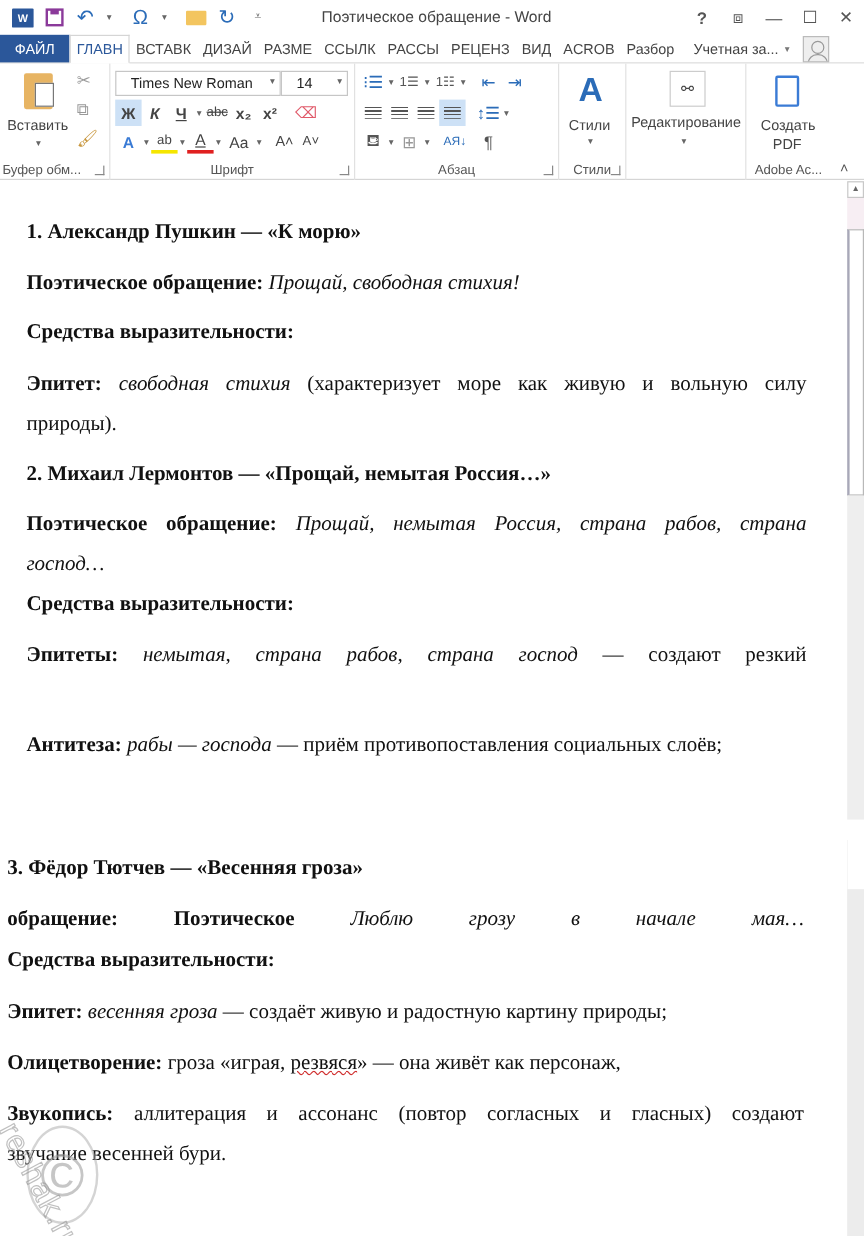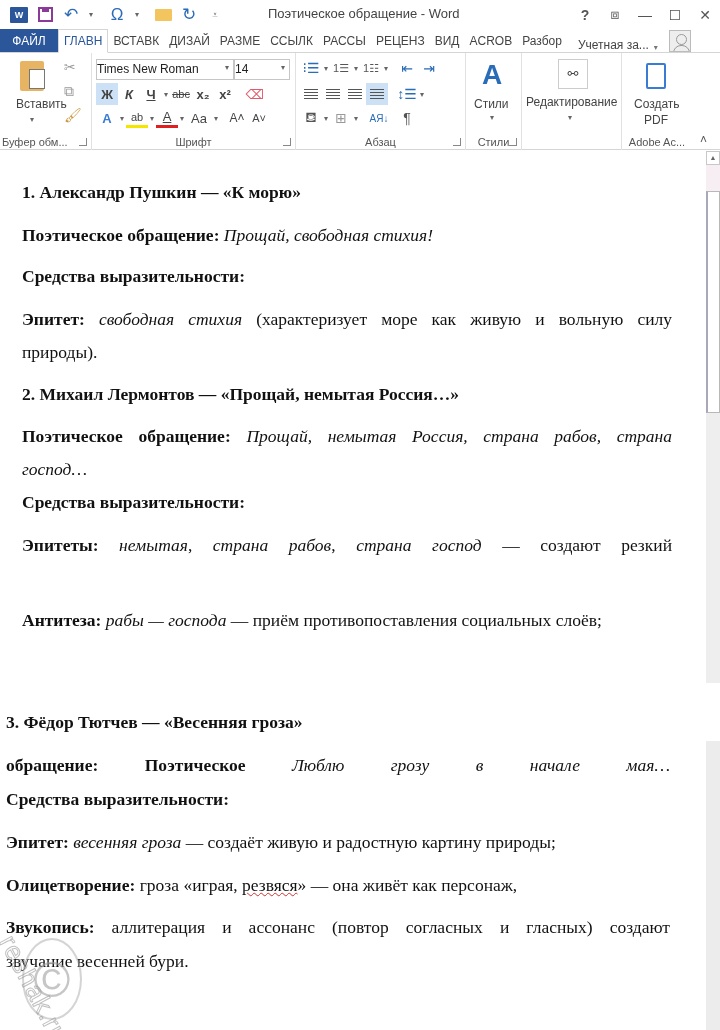--- a/index.html
+++ b/index.html
@@ -21,39 +21,39 @@
   .qat-custom { font-size: 10px; color: #666; }
   .title-text { position: absolute; left: 268px; top: 6px; font-size: 13px; color: #444; }
   .win-controls { position: absolute; right: 0; top: 0; height: 29px; display: flex; align-items: center; }
   .win-btn { width: 30px; text-align: center; font-size: 14px; color: #555; }
 
   
   .tabs { position: absolute; left: 0; top: 29px; width: 720px; height: 24px; display: flex; align-items: stretch; background: #fff; border-bottom: 1px solid #d5d5d5; }
   .tab { font-size: 12px; color: #444; padding: 0 5px; display: flex; align-items: center; white-space: nowrap; }
   .tab.file { background: #2b579a; color: #fff; width: 58px; justify-content: center; padding: 0; }
   .tab.active { color: #2b579a; border: 1px solid #d5d5d5; border-bottom: 1px solid #fff; background: #fff; margin-bottom: -1px; }
-  .tab.account { margin-left: 6px; align-items: flex-end; }
+  .tab.account { margin-left: 6px; }
   .account-caret { font-size: 8px; color: #777; margin-left: 5px; }
   .avatar { width: 22px; height: 22px; border: 1px solid #bbb; background: #eee; margin: 1px 4px 0 6px; position: relative; overflow: hidden; }
   .avatar::before { content: ""; position: absolute; left: 6px; top: 3px; width: 9px; height: 9px; border-radius: 50%; border: 1px solid #999; }
   .avatar::after { content: ""; position: absolute; left: 3px; top: 14px; width: 15px; height: 10px; border-radius: 8px 8px 0 0; border: 1px solid #999; }
 
   
   .ribbon { position: absolute; left: 0; top: 53px; width: 720px; height: 97px; background: #fff; border-bottom: 1px solid #d5d5d5; }
   .group { position: absolute; top: 0; height: 97px; border-right: 1px solid #e1e1e1; }
   .group-label { position: absolute; bottom: 2px; left: 0; right: 0; text-align: center; font-size: 11px; color: #555; }
   .launcher { position: absolute; bottom: 4px; right: 4px; width: 8px; height: 8px; border-right: 1px solid #888; border-bottom: 1px solid #888; }
 
   .paste-ico { position: absolute; left: 20px; top: 8px; width: 24px; height: 30px; background: #e7b463; border-radius: 2px; }
   .paste-ico::after { content: ""; position: absolute; left: 9px; top: 8px; width: 14px; height: 18px; background: #fff; border: 1px solid #777; }
-  .paste-label { position: absolute; left: 16px; top: 44px; font-size: 12px; color: #444; }
+  .paste-label { position: absolute; left: 6px; top: 44px; font-size: 12px; color: #444; }
   .paste-caret { position: absolute; left: 30px; top: 62px; font-size: 8px; color: #666; }
   .clip-ico { position: absolute; left: 64px; font-size: 14px; color: #999; }
 
-  .font-box { position: absolute; top: 6px; height: 21px; border: 1px solid #c6c6c6; font-size: 12px; color: #222; padding: 2px 0; background: #fff; }
+  .font-box { position: absolute; top: 6px; height: 21px; border: 1px solid #c6c6c6; font-size: 12px; color: #222; padding: 2px 12px; background: #fff; }
   .font-box .dd { position: absolute; right: 4px; top: 3px; font-size: 8px; color: #666; }
   .fmt-row { position: absolute; left: 96px; display: flex; align-items: center; }
   .fmt-btn { width: 22px; height: 22px; display: flex; align-items: center; justify-content: center; font-size: 13px; color: #444; }
   .fmt-btn.on { background: #cde1f6; }
   .fmt-btn.b { font-weight: bold; }
   .fmt-btn.i { font-style: italic; font-weight: bold; }
   .fmt-btn.u { text-decoration: underline; font-weight: bold; }
   .fmt-btn.s { text-decoration: line-through; font-size: 11px; }
   .dd-mini { font-size: 8px; color: #666; margin: 0 2px; }
 

